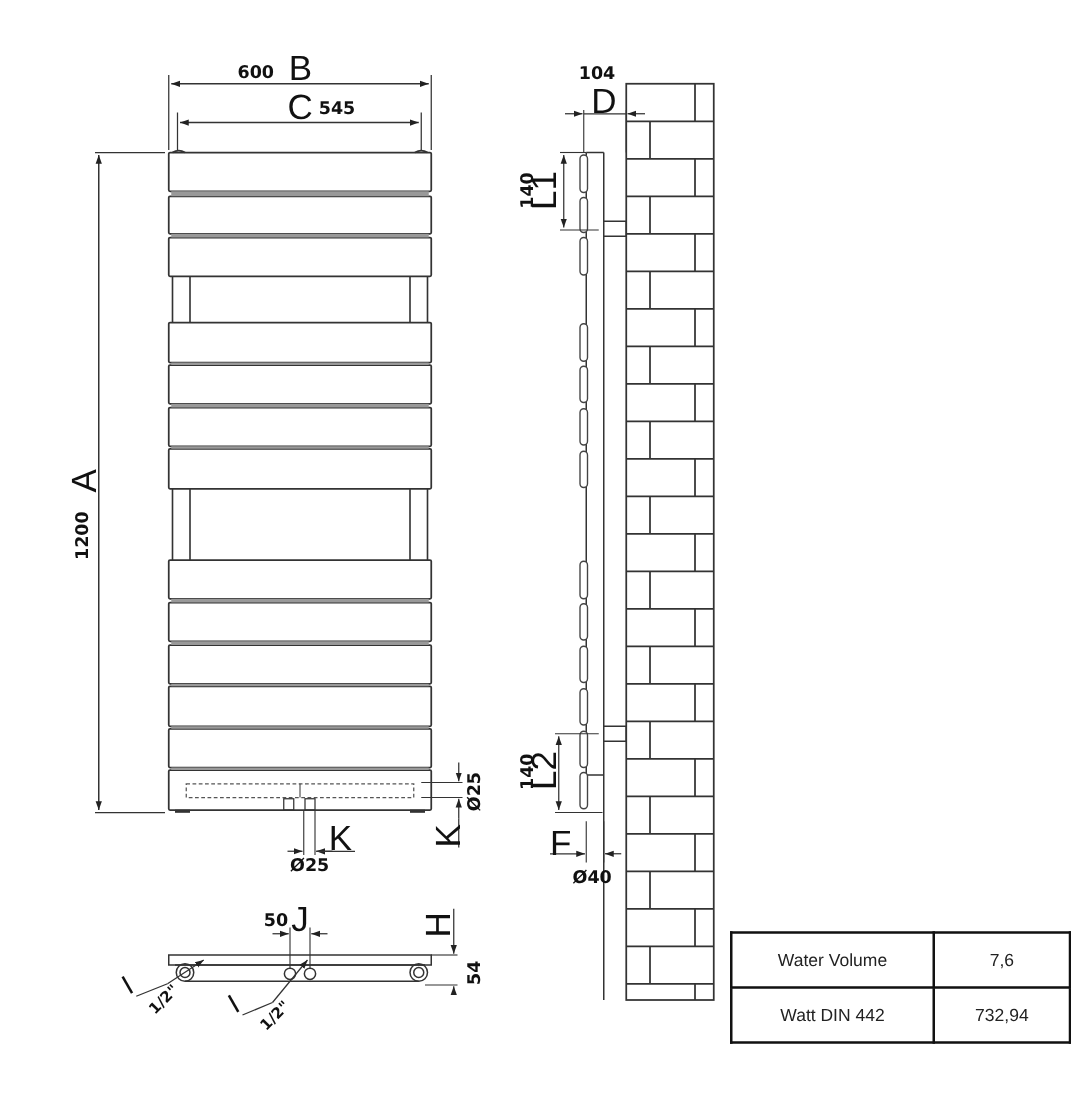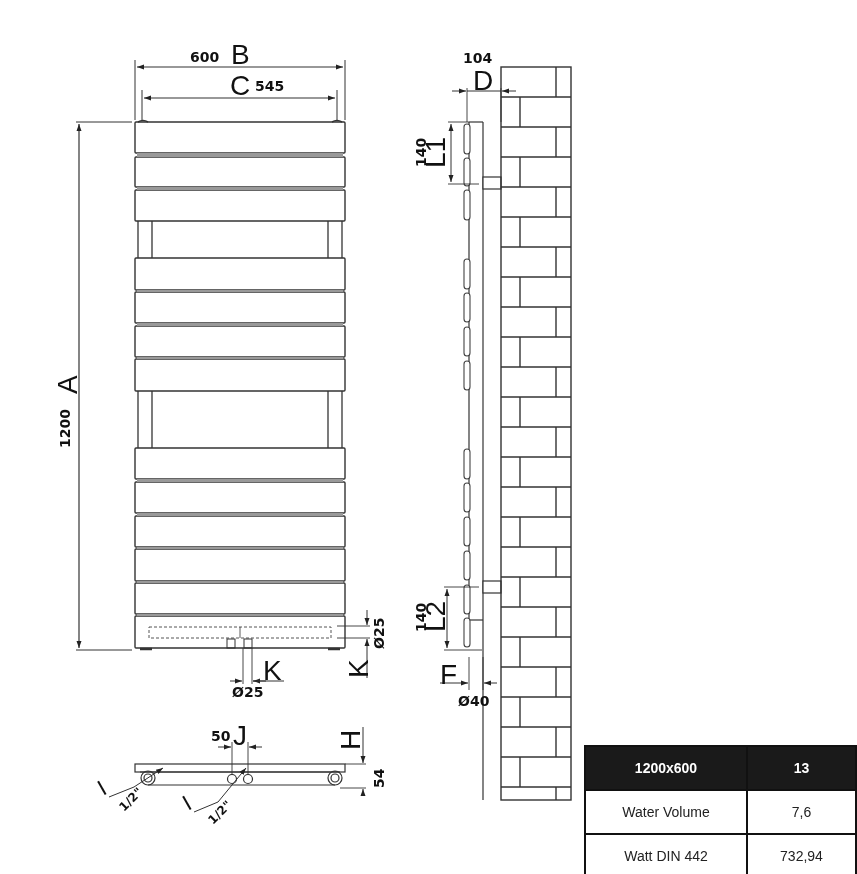--- a/index.html
+++ b/index.html
@@ -257,24 +257,20 @@
   <text class="dimletter" transform="translate(360,750) rotate(-90)">H</text>
   <text class="dimnum" transform="translate(384,788) rotate(-90)">54</text>
   <text class="dimletter" transform="translate(103,796) rotate(-30)" style="font-size:22px">I</text>
   <text class="dimnum" transform="translate(124,812) rotate(-45)" style="font-size:12px">1/2"</text>
   <text class="dimletter" transform="translate(188,811) rotate(-30)" style="font-size:22px">I</text>
   <text class="dimnum" transform="translate(213,825) rotate(-45)" style="font-size:12px">1/2"</text>
 </svg>
 
 <table class="spec-table">
   <tbody>
-      <tr class="head">
-    <td class="c1">1200x600</td>
-    <td>13</td>
-  </tr>
   <tr>
     <td class="c1">Water Volume</td>
     <td>7,6</td>
   </tr>
   <tr>
     <td class="c1">Watt DIN 442</td>
     <td>732,94</td>
   </tr>
 </tbody>
   </table>

